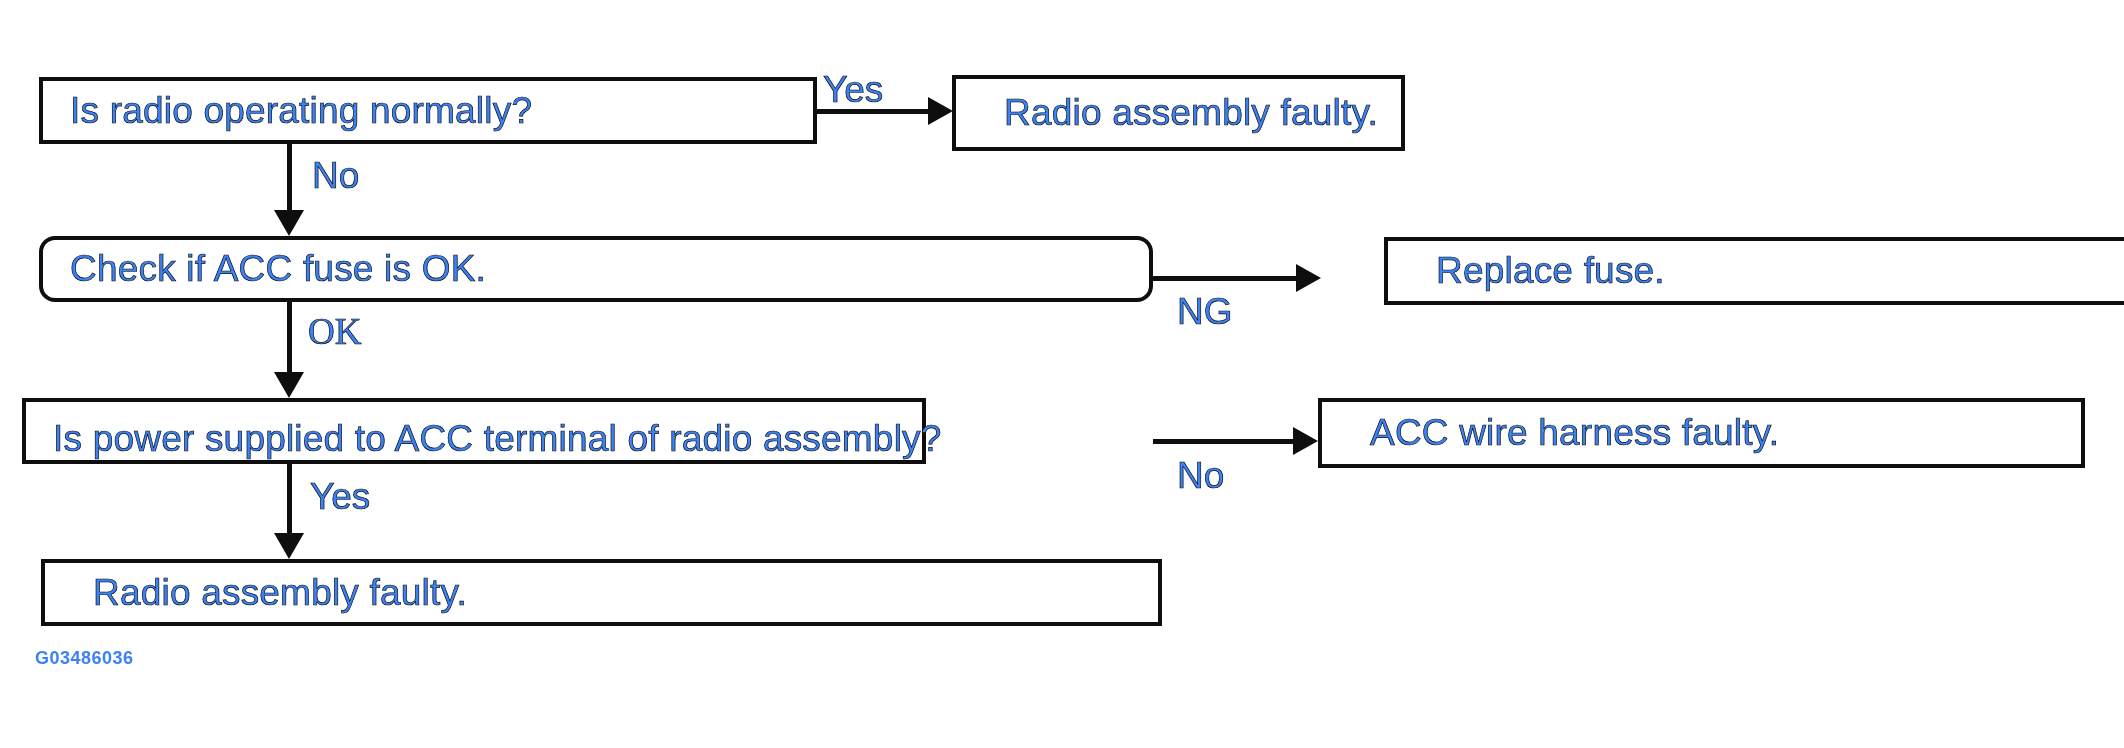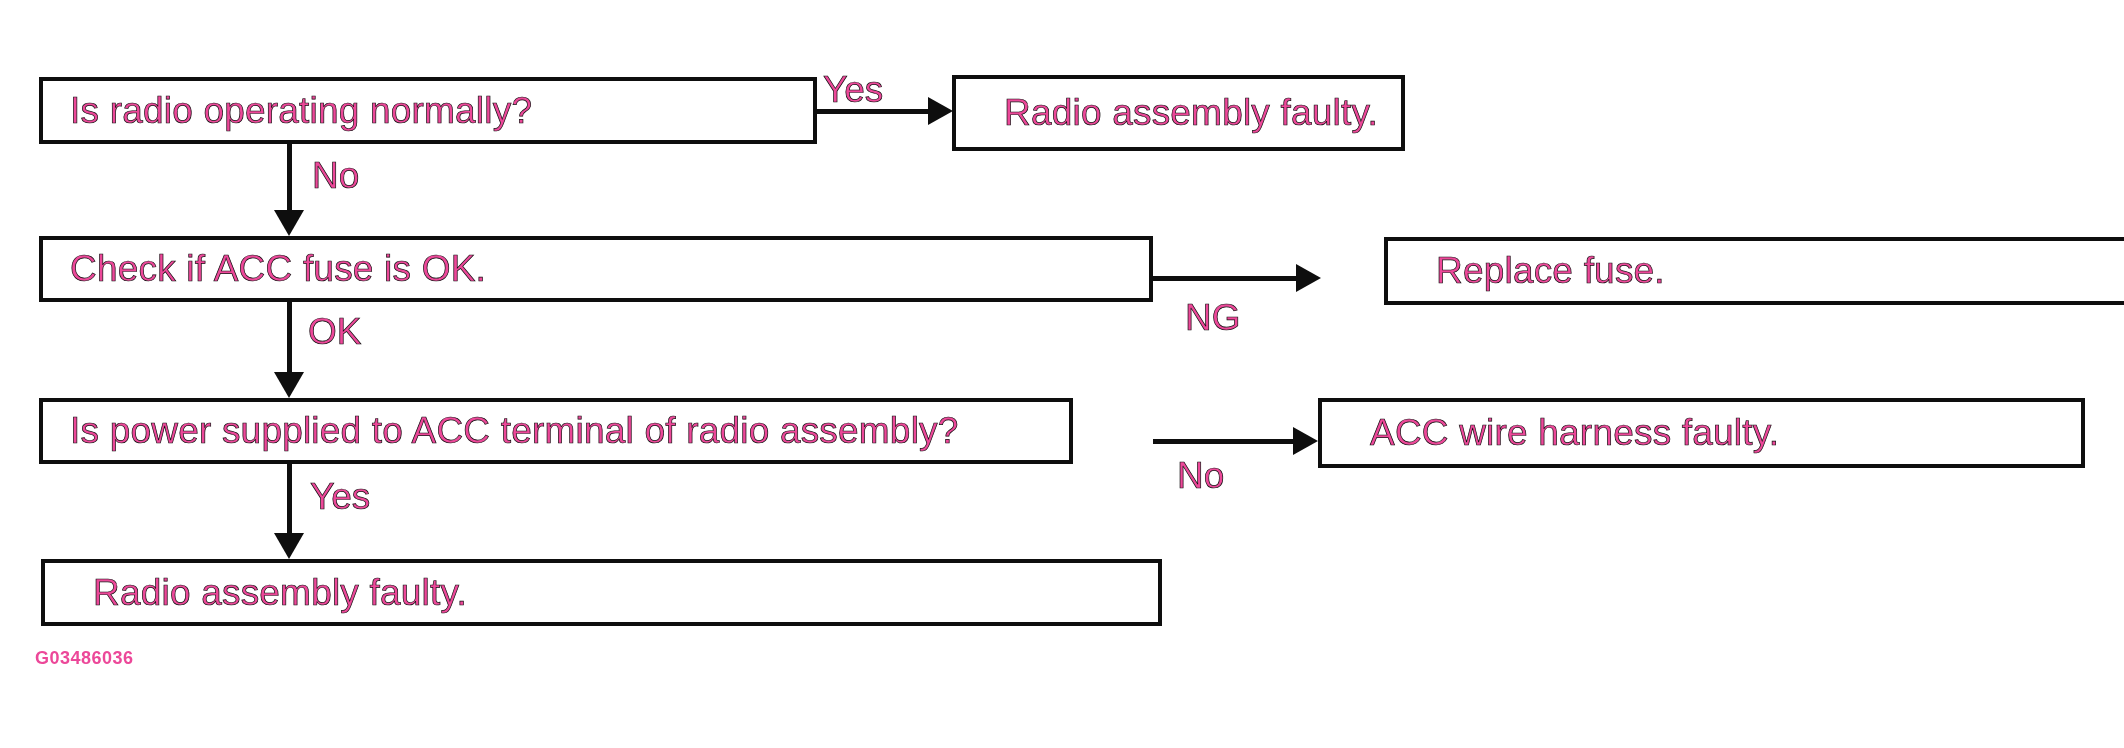--- a/index.html
+++ b/index.html
@@ -6,21 +6,21 @@
     margin: 0;
     padding: 0;
     background: #ffffff;
   }
   #stage {
     position: relative;
     width: 2124px;
     height: 748px;
     background: #ffffff;
     font-family: "Liberation Sans", sans-serif;
-    color: #ec4899;
+    color: #3b82f6;
     overflow: hidden;
   }
   .node {
     position: absolute;
     border: 4px solid #0e0e0e;
     background: #ffffff;
     display: flex;
     align-items: center;
     box-sizing: border-box;
     font-size: 37px;
@@ -85,37 +85,37 @@
   <div class="arrowhead-right" style="left:928px; top:97px;"></div>
 
   <div class="node pad-r" style="left:952px; top:75px; width:453px; height:76px;">
     <span class="label">Radio assembly faulty.</span>
   </div>
 
   <div class="vline" style="left:287px; top:144px; height:72px;"></div>
   <div class="arrowhead-down" style="left:274px; top:210px;"></div>
   <div class="edge-label" style="left:312px; top:156px;">No</div>
 
-  <div class="node pad-q" style="left:39px; top:236px; width:1114px; height:66px;">
+  <div class="node pad-q" style="left:39px; top:236px; width:1114px; height:66px;border-radius:16px;">
     <span class="label">Check if ACC fuse is OK.</span>
   </div>
 
   <div class="hline" style="left:1153px; top:276px; width:147px;"></div>
   <div class="arrowhead-right" style="left:1296px; top:264px;"></div>
-  <div class="edge-label" style="left:1177px; top:298px;margin-left:8px;">NG</div>
+  <div class="edge-label" style="left:1177px; top:292px;">NG</div>
 
   <div class="node pad-r" style="left:1384px; top:237px; width:765px; height:68px;">
     <span class="label">Replace fuse.</span>
   </div>
 
   <div class="vline" style="left:287px; top:302px; height:74px;"></div>
   <div class="arrowhead-down" style="left:274px; top:372px;"></div>
-  <div class="edge-label" style="left:308px; top:312px;">OK</div>
+  <div class="edge-label" style="left:308px; top:312px;font-family:Liberation Serif, serif;">OK</div>
 
-  <div class="node pad-q" style="left:39px; top:398px; width:1034px; height:66px;">
+  <div class="node pad-q" style="left:22px; top:398px; width:904px; height:66px;align-items:flex-end;">
     <span class="label">Is power supplied to ACC terminal of radio assembly?</span>
   </div>
 
   <div class="hline" style="left:1153px; top:439px; width:143px;"></div>
   <div class="arrowhead-right" style="left:1293px; top:427px;"></div>
   <div class="edge-label" style="left:1177px; top:456px;">No</div>
 
   <div class="node pad-r" style="left:1318px; top:398px; width:767px; height:70px;text-align:center;">
     <span class="label">ACC wire harness faulty.</span>
   </div>

